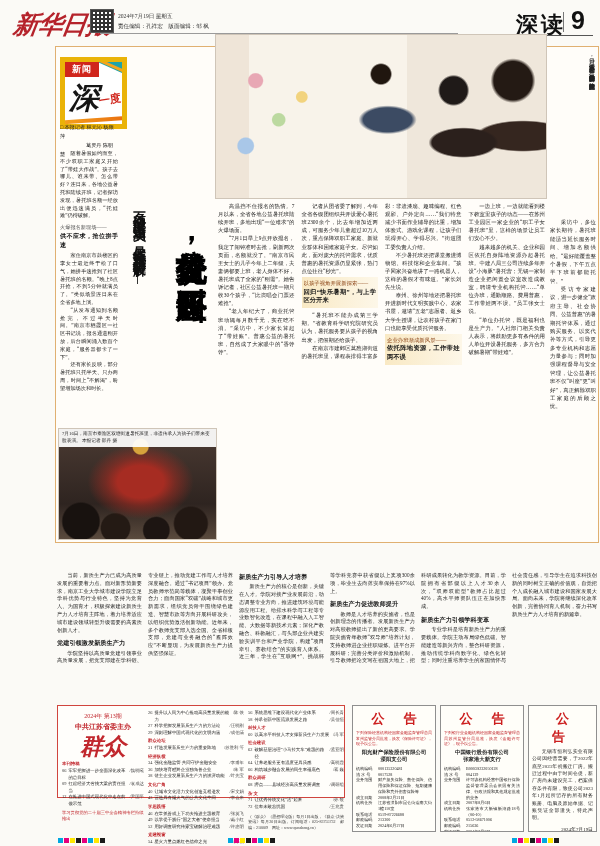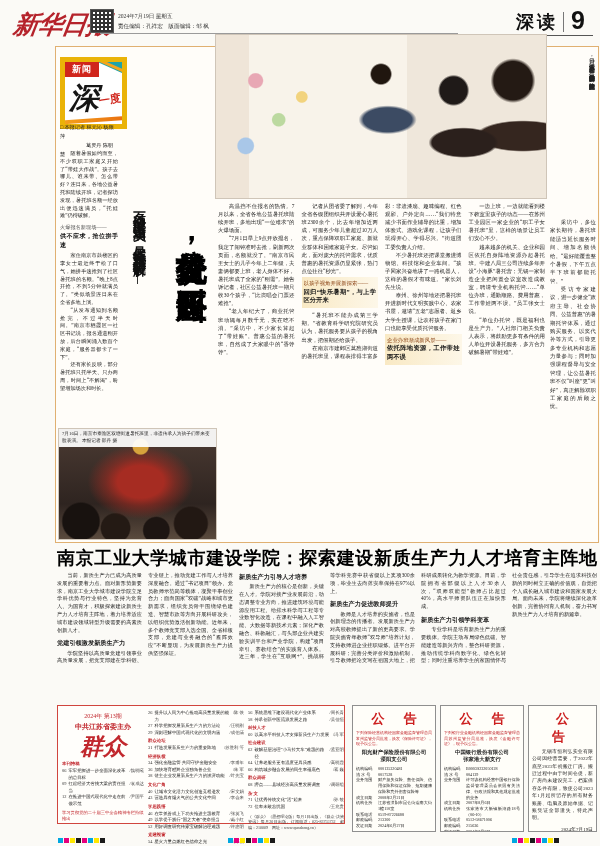--- a/index.html
+++ b/index.html
@@ -9,21 +9,21 @@
   .sans{font-family:"Liberation Sans","DejaVu Sans",sans-serif;}
 
   
   .masthead{left:14px;top:8px;font-size:25px;font-weight:bold;color:#b5232b;
             font-style:italic;letter-spacing:-1px;transform:skewX(-8deg);}
   .qr{left:90px;top:9px;width:22px;height:22px;border:1px solid #555;
       background-image:repeating-linear-gradient(0deg,#333 0 2px,transparent 2px 4px),
                        repeating-linear-gradient(90deg,#333 0 2px,#fff 2px 4px);}
   .hdate{left:118px;top:11px;font-size:5.6px;color:#333;line-height:1.8;}
   .hrule1{left:100px;top:33px;width:358px;height:1px;background:#9a9a9a;}
-  .section-label{left:516px;top:10px;font-size:18px;font-weight:bold;letter-spacing:3px;color:#111;}
+  .section-label{left:516px;top:10px;font-size:22px;font-weight:bold;letter-spacing:3px;color:#111;}
   .vdiv{left:563px;top:12px;width:1px;height:20px;background:#777;}
   .page-no{left:571px;top:6px;font-size:25px;font-weight:bold;color:#111;}
   .hrule2{left:516px;top:35px;width:77px;height:1px;background:#555;}
 
   
   .lead-box{left:55px;top:46px;width:542px;height:495px;border:1px solid #e0b071;background:#fffdf9;}
 
   
   .badge{left:60px;top:57px;width:57px;height:62px;background:#fff;overflow:hidden;border:5px solid #eab308;}
   .badge-top{position:absolute;left:0;top:0;width:34px;height:15px;background:#d0251c;color:#fff;
@@ -92,21 +92,21 @@
                   font-size:4.7px;line-height:1.45;padding:2px 3px;box-sizing:border-box;color:#222;}
 
   
   .a2title{left:57px;top:546px;width:540px;font-size:18px;font-weight:900;color:#000;
            text-align:justify;text-align-last:justify;}
   .a2body{left:57px;top:572px;width:540px;height:129px;column-count:6;column-gap:6px;
           font-size:5.2px;line-height:1.5;text-align:justify;overflow:hidden;}
   .a2h{font-size:6.2px;font-weight:bold;margin:4px 0 2px;break-after:avoid;}
 
   
-  .qz{left:57px;top:705px;width:288px;height:119px;border:1px solid #d0453e;background:#fffefb;
+  .qz{left:57px;top:705px;width:288px;height:93px;border:1px solid #d0453e;background:#fffefb;
       box-sizing:border-box;padding:4px;display:flex;gap:4px;}
   .qz-c1{width:82px;flex:none;}
   .qz-c2,.qz-c3{width:96px;flex:none;}
   .qz-issue{font-size:6px;color:#c1272d;text-align:center;margin-top:2px;}
   .qz-organ{font-size:7px;font-weight:bold;color:#c1272d;text-align:center;margin:1px 0 2px;}
   .qz-logo{font-size:23px;font-weight:900;font-style:italic;color:#c1272d;text-align:center;line-height:1.1;}
   .qz-note{font-size:4.3px;color:#c1272d;margin-top:2px;line-height:1.4;}
   .toc{font-size:4.4px;line-height:1.5;}
   .toc-line{display:flex;gap:2px;}
   .toc-line .n{flex:none;color:#333;}
@@ -229,21 +229,20 @@
   <div class="abs colG">
 
   <p class="para">采访中，多位家长期待，暑托班能适当延长服务时间、增加名额供给。“最好能覆盖整个暑假，下午五点半下班前都能托管。”</p>
       <p class="para">受访专家建议，进一步健全“政府主导、社会协同、公益普惠”的暑期托管体系，通过购买服务、以奖代补等方式，引导更多专业机构和志愿力量参与；同时加强课程督导与安全管理，让公益暑托班不仅“叫座”更“叫好”，真正解除双职工家庭的后顾之忧。</p>
     </div>
 
   <div class="abs photo-feat">
     <div class="photo-feat-cap">7月16日，南京市秦淮区双塘街道暑托班里，非遗传承人为孩子们带来变脸表演。 本报记者 邵丹 摄</div>
   </div>
 
-  <div class="abs a2title sans">南京工业大学城市建设学院：探索建设新质生产力人才培育主阵地</div>
   <div class="abs a2body">
     <p class="para">当前，新质生产力已成为高质量发展的重要着力点。面对新形势新要求，南京工业大学城市建设学院立足学科优势与行业特色，坚持为党育人、为国育才，积极探索建设新质生产力人才培育主阵地，着力培养适应城市建设领域转型升级需要的高素质创新人才。</p>
     <div>
 
     <div>
           <div class="a2h sans">党建引领激发新质生产力</div>
           <p class="para">学院坚持以高质量党建引领事业高质量发展，把党支部建在学科链、专业链上，推动党建工作与人才培养深度融合。通过“书记项目”领办、党员教师示范岗等载体，凝聚干事创业合力；面向国家“双碳”战略和城市更新需求，组织党员骨干围绕绿色建造、智慧市政等方向开展科研攻关，以组织优势激活创新动能。近年来，多个教师党支部入选全国、全省样板支部，党建与业务融合的“雁阵效应”不断显现，为发展新质生产力提供坚强保证。</p>
         </div>
         <div>
           <div class="a2h sans">新质生产力引导人才培养</div>

